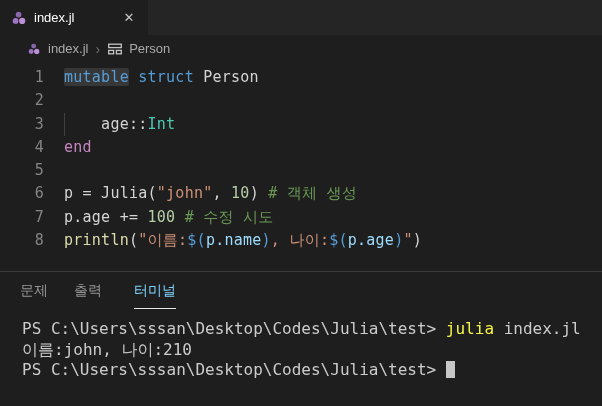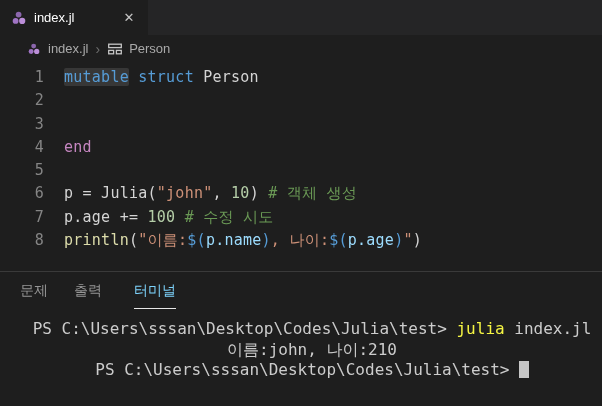--- a/index.html
+++ b/index.html
@@ -46,21 +46,21 @@
   
   .panel { height:135px; border-top:1px solid #3a3a3a; background:#1e1e1e; }
   .panel-tabs { height:37px; display:flex; align-items:center; padding-left:20px; }
   .ptab { font-size:14px; color:#969696; margin-right:26px; padding:10px 0 8px;
           border-bottom:1px solid transparent; white-space:nowrap; }
   .ptab.active { color:#7dd3fc; border-bottom-color:#e7e7e7;margin-left:6px; }
 
   .terminal { padding:10px 0 0 22px;
               font-family:"DejaVu Sans Mono","Liberation Mono",monospace;
               font-size:16px; line-height:20.5px; }
-  .term-line { white-space:pre;text-align:center; }
+  .term-line { white-space:pre; }
   .tok-default { color:#cccccc; }
   .tok-bright-yellow { color:#f5f543; }
   .term-cursor { display:inline-block; width:9.6px; height:17px; background:#c6c6c6;
                  vertical-align:-3px; }
 </style>
 </head>
 <body>
 
 <div class="tabbar">
   <div class="tab">
@@ -92,21 +92,21 @@
       <rect x="1.7" y="9.4" width="4.9" height="3.4"></rect>
       <rect x="9.4" y="9.4" width="4.9" height="3.4"></rect>
     </svg>
   </span>
   <span>Person</span>
 </div>
 
 <div class="editor code-font" id="editor-lines">
     <div class="line"><span class="ln">1</span><span class="code"><span class="tok-keyword hl-word">mutable</span><span class="tok-plain"> </span><span class="tok-keyword">struct</span><span class="tok-plain"> Person</span></span></div>
     <div class="line"><span class="ln">2</span></div>
-    <div class="line"><span class="ln">3</span></div>
+    <div class="line"><span class="ln">3</span><span class="code guide"><span class="tok-plain">    age::</span><span class="tok-type">Int</span></span></div>
     <div class="line"><span class="ln">4</span><span class="code"><span class="tok-control">end</span></span></div>
     <div class="line"><span class="ln">5</span><span class="code"></span></div>
     <div class="line"><span class="ln">6</span><span class="code"><span class="tok-plain">p = Julia(</span><span class="tok-string">"john"</span><span class="tok-plain">, </span><span class="tok-number">10</span><span class="tok-plain">) </span><span class="tok-comment"># 객체 생성</span></span></div>
     <div class="line"><span class="ln">7</span><span class="code"><span class="tok-plain">p.age += </span><span class="tok-number">100</span><span class="tok-plain"> </span><span class="tok-comment"># 수정 시도</span></span></div>
     <div class="line"><span class="ln">8</span><span class="code"><span class="tok-function">println</span><span class="tok-plain">(</span><span class="tok-string">"이름:</span><span class="tok-keyword">$(</span><span class="tok-variable">p.name</span><span class="tok-keyword">)</span><span class="tok-string">, 나이:</span><span class="tok-keyword">$(</span><span class="tok-variable">p.age</span><span class="tok-keyword">)</span><span class="tok-string">"</span><span class="tok-plain">)</span></span></div>
   </div>
 
 <div class="panel">
   <div class="panel-tabs" id="panel-tabs">
       <div class="ptab">문제</div>

